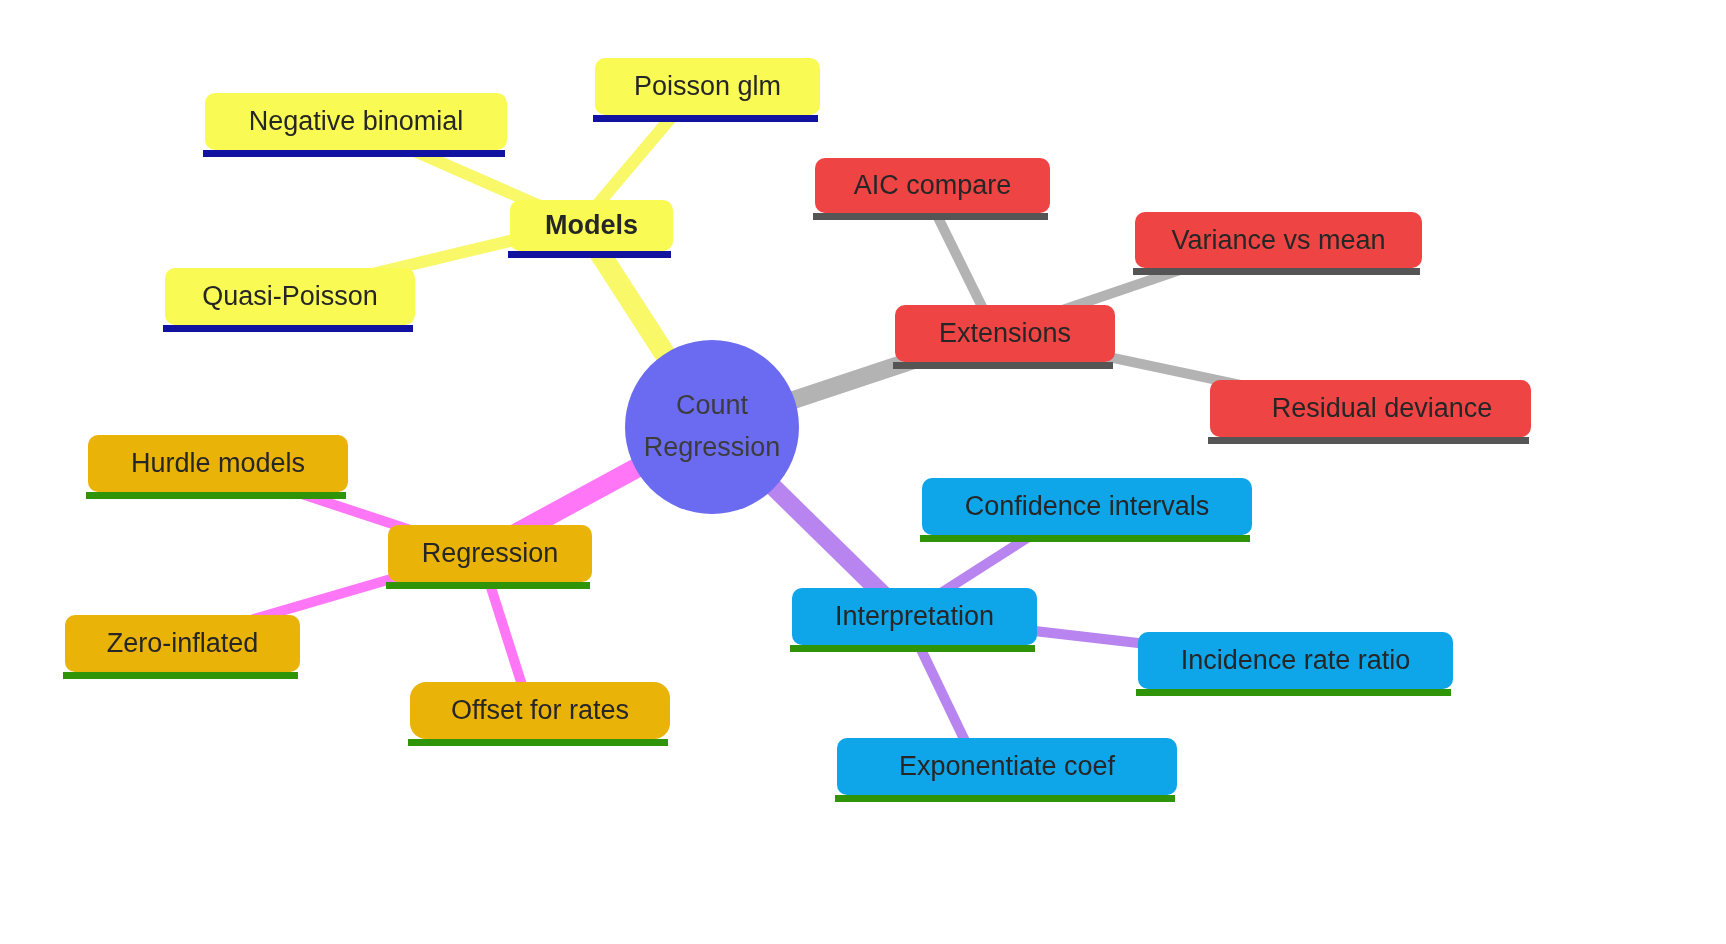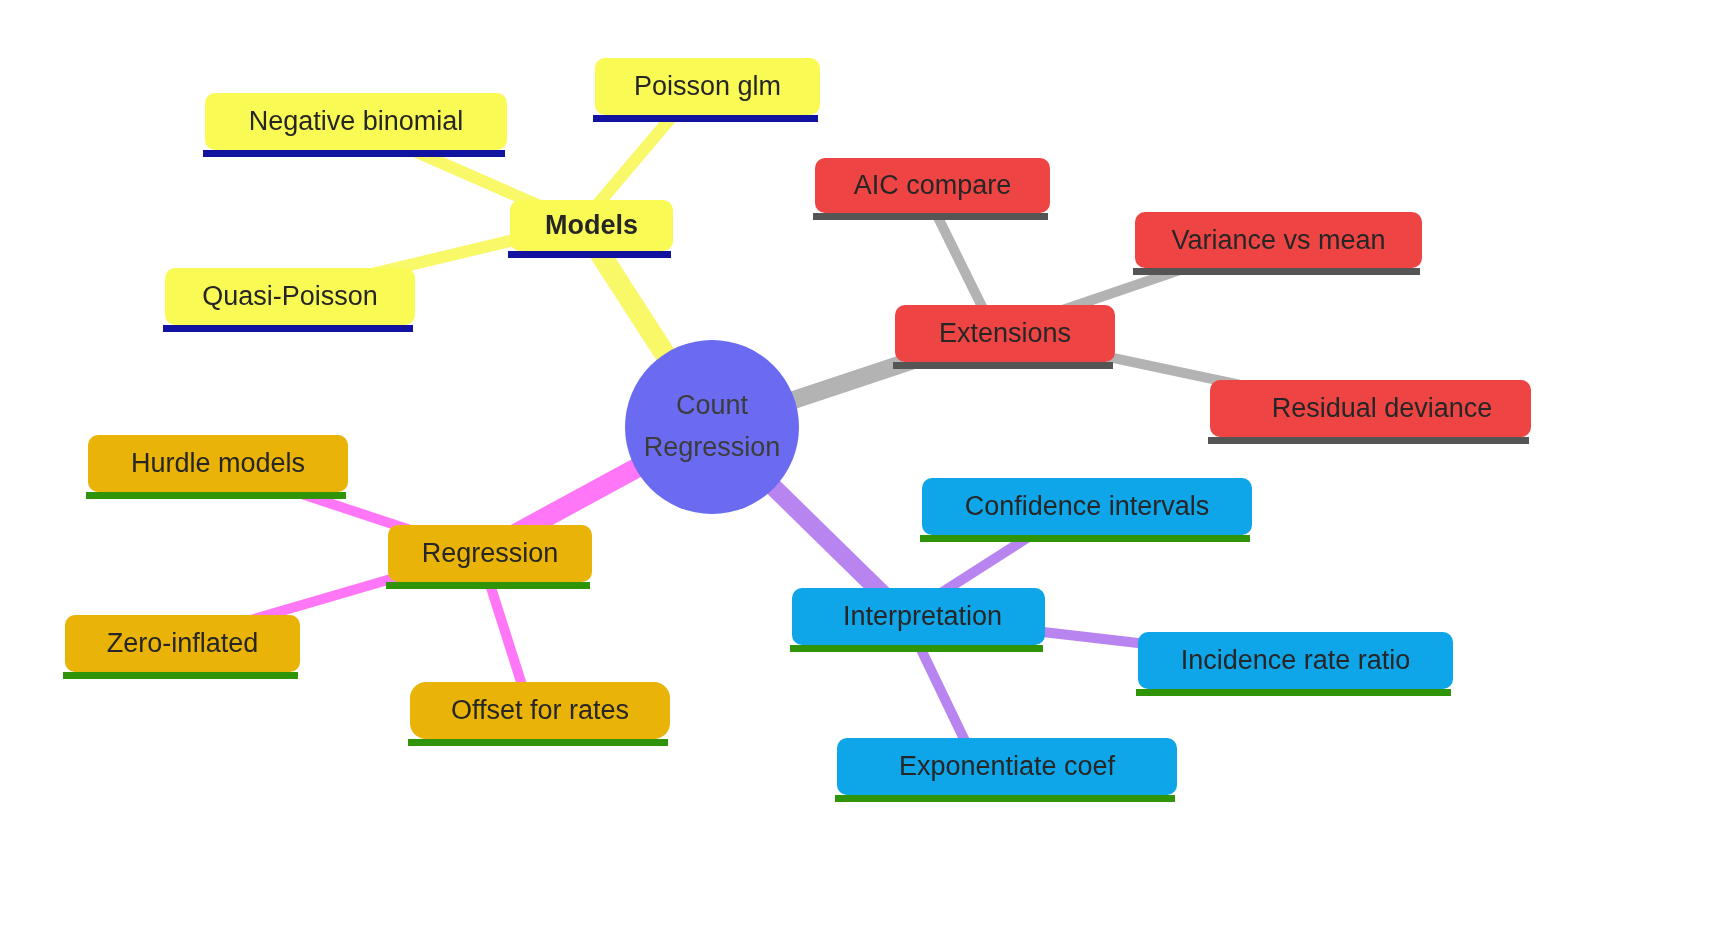--- a/index.html
+++ b/index.html
@@ -43,21 +43,21 @@
   .n-quasi{left:155px;top:268px;width:250px;height:57px;}
   .n-aic{left:805px;top:158px;width:235px;height:55px;}
   .n-variance{left:1125px;top:212px;width:287px;height:56px;}
   .n-diag{left:885px;top:305px;width:220px;height:57px;}
   .n-residual{left:1200px;top:380px;width:298px;height:57px;padding-left:23px;}
   .n-hurdle{left:78px;top:435px;width:260px;height:57px;}
   .n-ext{left:378px;top:525px;width:204px;height:57px;}
   .n-zero{left:55px;top:615px;width:235px;height:57px;}
   .n-offset{left:400px;top:682px;width:260px;height:57px;border-radius:16px;}
   .n-confint{left:912px;top:478px;width:330px;height:57px;}
-  .n-interp{left:782px;top:588px;width:245px;height:57px;padding-left:8px;}
+  .n-interp{left:782px;top:588px;width:245px;height:57px;}
   .n-irr{left:1128px;top:632px;width:315px;height:57px;}
   .n-expcoef{left:827px;top:738px;width:340px;height:57px;}
 </style>
 </head>
 <body>
 
 <div class="canvas">
 
   <svg class="edges" viewBox="0 0 1726 944" xmlns="http://www.w3.org/2000/svg">
 

